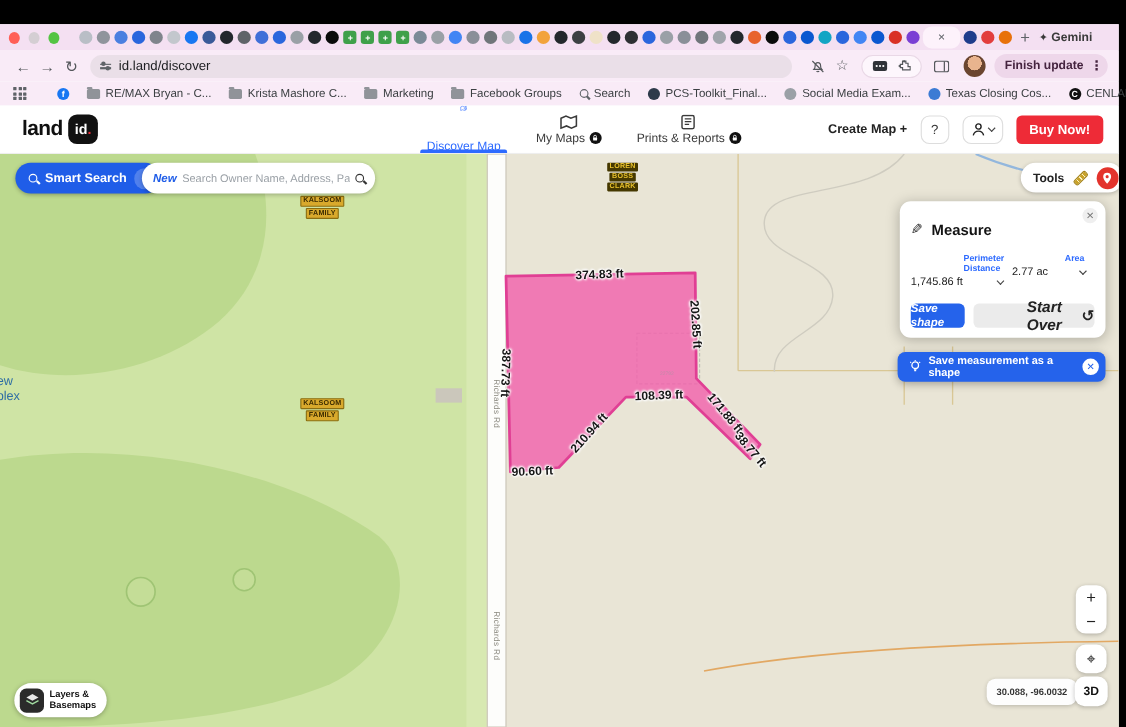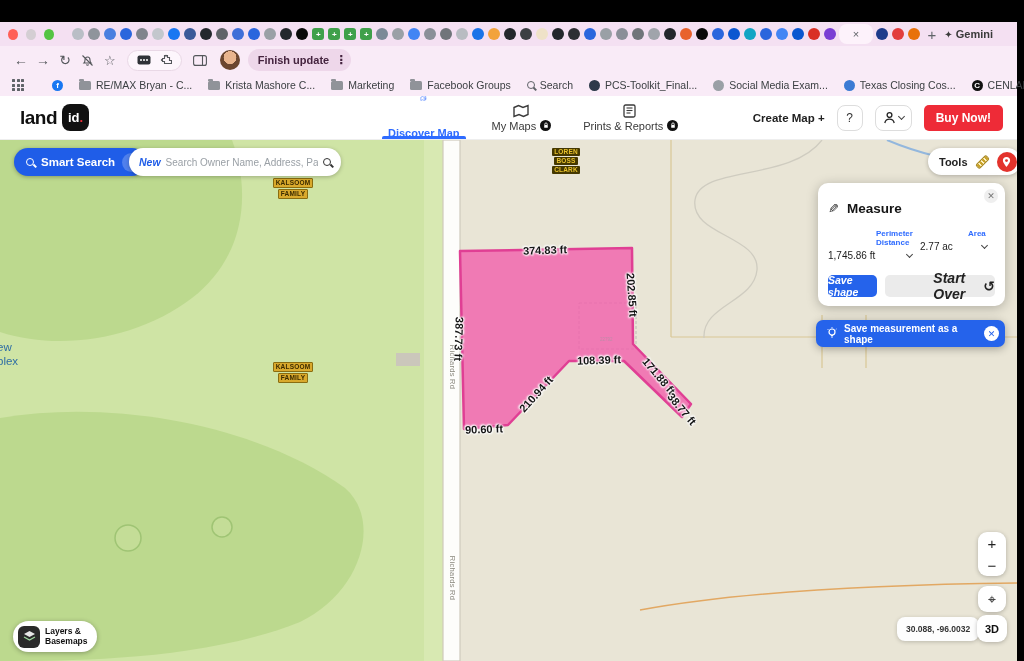--- a/index.html
+++ b/index.html
@@ -59,21 +59,21 @@
   .appheader { height:44px; background:#fff; display:flex; align-items:center; position:relative;
     border-bottom:1px solid #eee; }
   .logo { display:flex; align-items:center; margin-left:20px; gap:5px; }
   .logo .land { font-size:19px; font-weight:bold; color:#101010; letter-spacing:-.5px;}
   .logo .idbox { width:27px; height:27px; background:#111; border-radius:8px; color:#fff;
     display:flex; align-items:center; justify-content:center; font-size:13px; font-weight:bold;}
   .logo .idbox .dot{ color:#ee2b37; }
   .nav { position:absolute; left:388px; top:0; height:100%; display:flex; gap:32px; }
   .nav-item { position:relative; display:flex; flex-direction:column; align-items:center; justify-content:center; gap:2px;
     font-size:11px; color:#3a3a3a; }
-  .nav-item.active { color:#2e6bff; font-weight:bold;gap:26px; }
+  .nav-item.active { color:#2e6bff; font-weight:normal;gap:26px; }
   .nav-item .lockwrap { display:flex; align-items:center; gap:4px; }
   .nav-underline { position:absolute; bottom:0; left:-6px; right:-6px; height:3px; background:#2e6bff; border-radius:2px 2px 0 0;}
   .lock { width:11px; height:11px; border-radius:50%; background:#111; display:inline-flex; align-items:center; justify-content:center;}
   .hdr-right { margin-left:auto; display:flex; align-items:center; gap:12px; margin-right:14px; }
   .createmap { font-size:11.5px; font-weight:bold; color:#222; }
   .helpbtn { width:26px; height:26px; border:1px solid #ddd; border-radius:8px; background:#fff;
     font-size:12px; color:#333; display:flex; align-items:center; justify-content:center; }
   .acctbtn { height:26px; border:1px solid #ddd; border-radius:8px; background:#fff; display:flex;
     align-items:center; gap:3px; padding:0 7px; }
   .chev { width:5px; height:5px; border-right:1.5px solid #444; border-bottom:1.5px solid #444;
@@ -228,20 +228,27 @@
       <span class="newtab-btn">+</span>
       <span class="gemini">
         <span class="spark">✦</span><span>Gemini</span>
       </span>
     </div>
 
     <div class="toolbar">
       <span class="navbtn">←</span>
       <span class="navbtn">→</span>
       <span class="navbtn">↻</span>
+      <span class="urlbar">
+        <span class="tune">
+            <i class="a"></i>
+            <i class="b"></i>
+          </span>
+        <span class="url-text">id.land/discover</span>
+      </span>
       <span class="tb-ico">
         <svg width="13" height="13" viewBox="0 0 13 13">
             <path d="M3 9h7c-.8-.8-1-1.6-1-3 0-1.8-1-3-2.5-3S4 4.2 4 6c0 1.4-.2 2.2-1 3z" fill="none" stroke="#54575b" stroke-width="1.1"></path>
             <path d="M5.4 10.5a1.2 1.2 0 0 0 2.2 0" fill="none" stroke="#54575b" stroke-width="1.1"></path>
             <line x1="1.5" y1="1.5" x2="11.5" y2="11.5" stroke="#54575b" stroke-width="1.1"></line>
           </svg>
       </span>
       <span class="tb-ico">☆</span>
       <span class="ext-pill">
         <svg width="14" height="10" viewBox="0 0 14 10">

